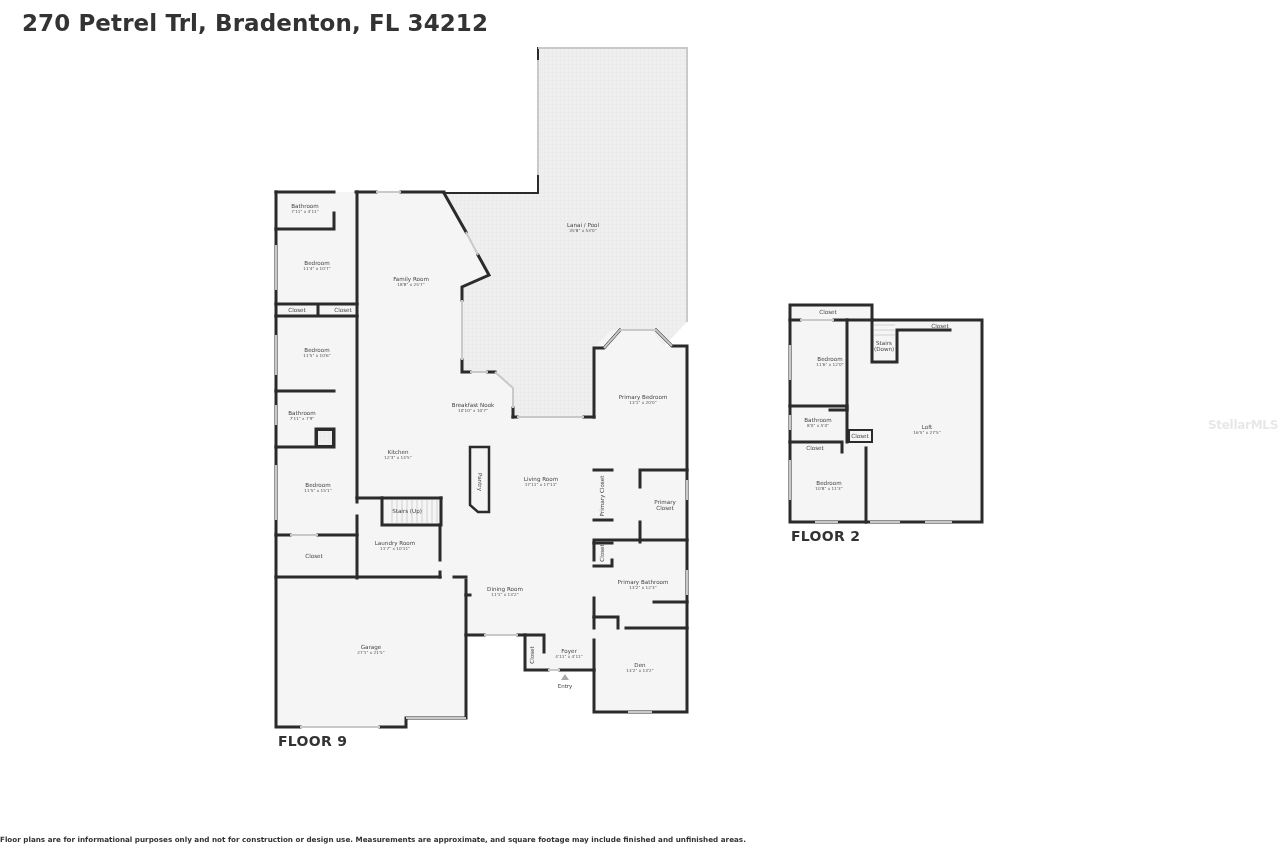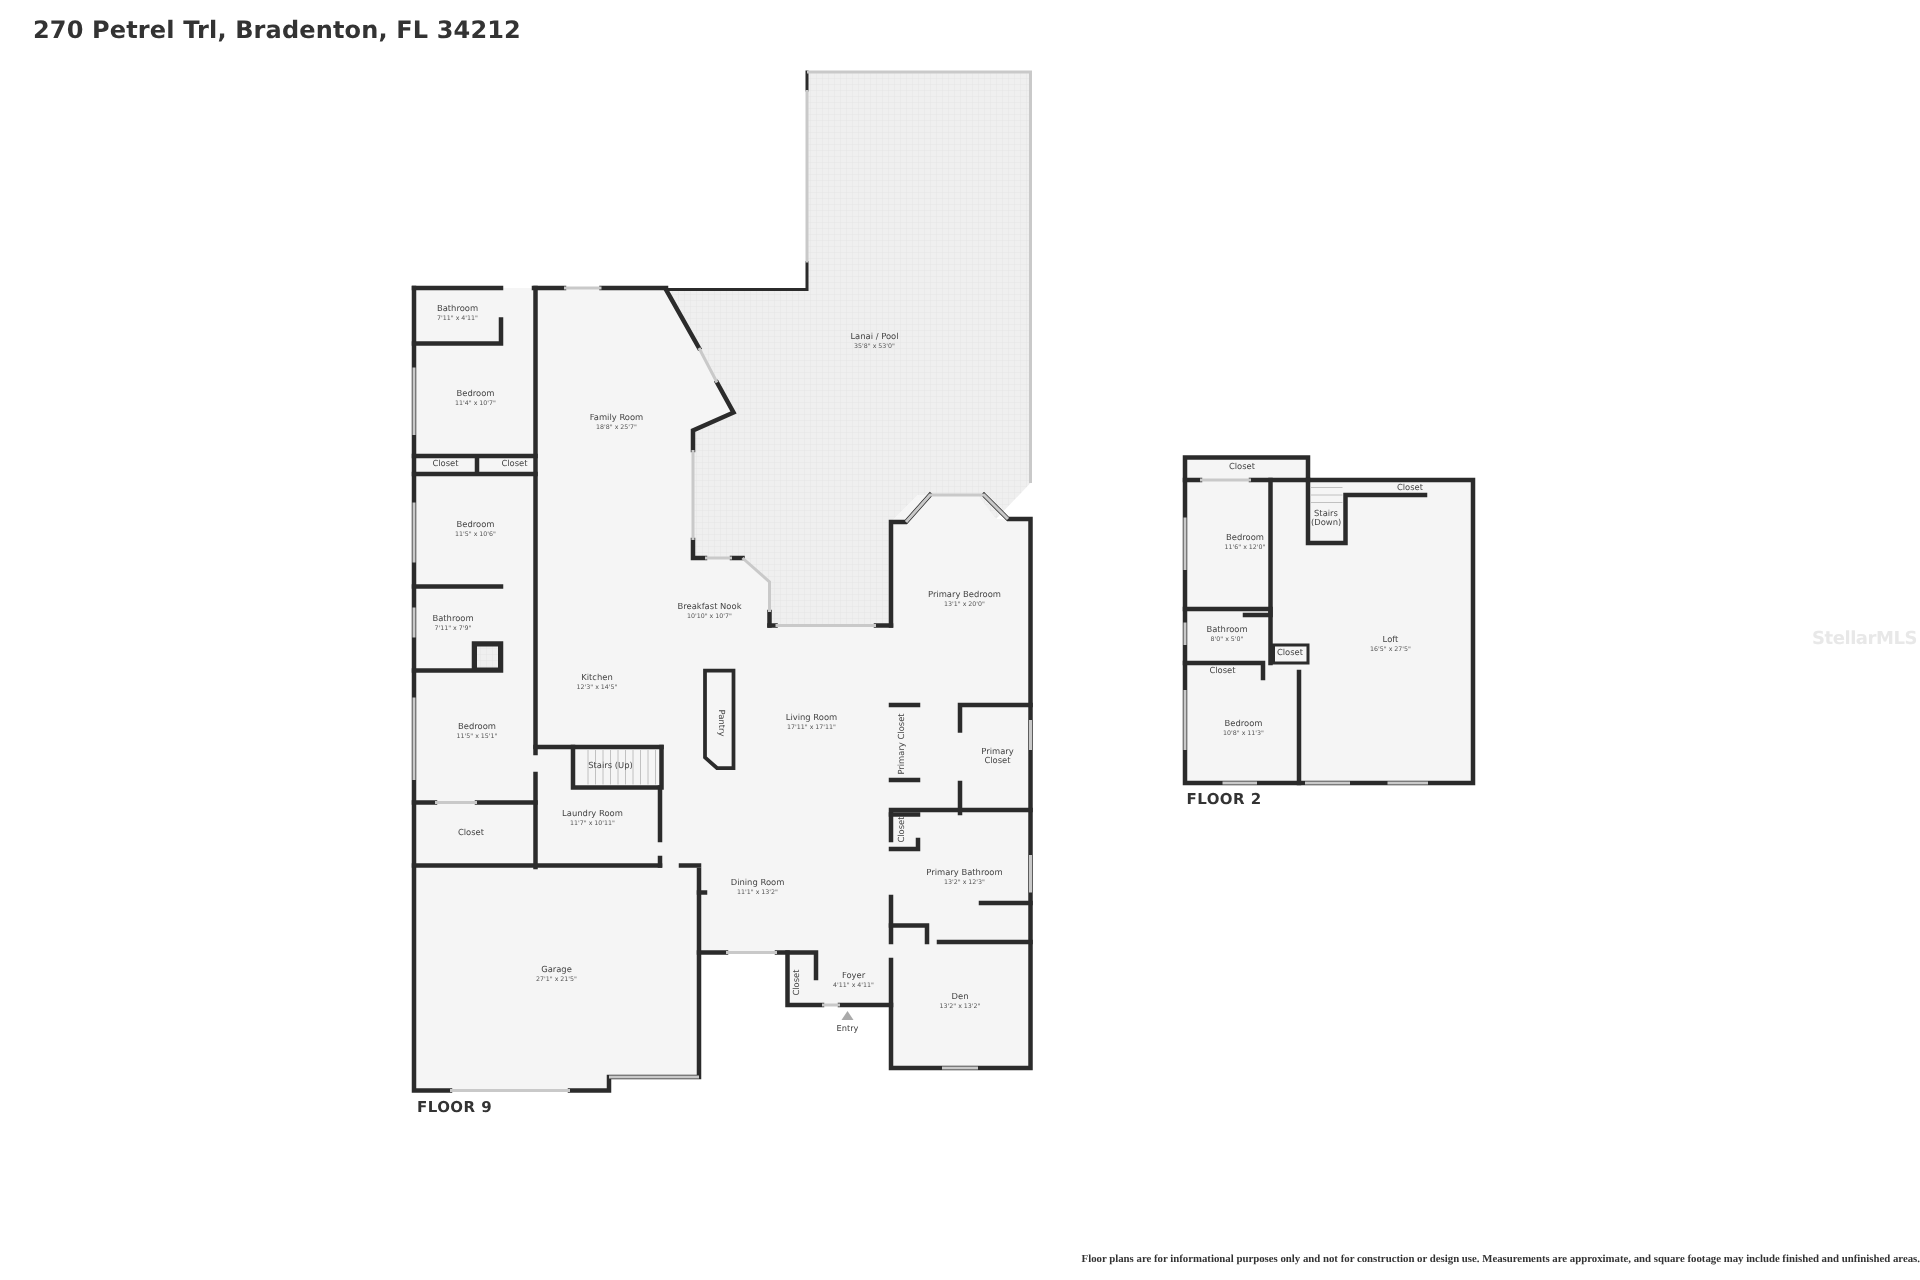--- a/index.html
+++ b/index.html
@@ -1,28 +1,28 @@
 <!DOCTYPE html>
 <html><head>
   <meta charset="utf-8">
   <style>
     html, body { margin: 0; padding: 0; background: #ffffff; }
     body { width: 1280px; height: 853px; position: relative; overflow: hidden; font-family: "DejaVu Sans", sans-serif; color: #333; }
-    .page-title { position: absolute; left: 22px; top: 10px; font-size: 16px; font-weight: bold; color: #333333; letter-spacing: 0.1px; white-space: nowrap; }
+    .page-title { position: absolute; left: 22px; top: 10px; font-size: 23px; font-weight: bold; color: #333333; letter-spacing: 0.1px; white-space: nowrap; }
     .plan-svg { position: absolute; left: 0; top: 0; }
     .room { position: absolute; transform: translate(-50%, -50%); text-align: center; white-space: nowrap; line-height: 1.1; }
     .room .name { font-size: 5.6px; color: #444; display: block; }
     .room .dim { font-size: 4.2px; color: #555; display: block; margin-top: 1px; }
     .room.vertical { transform: translate(-50%, -50%) rotate(-90deg); }
     .room.vertical-cw { transform: translate(-50%, -50%) rotate(90deg); }
-    .floor-label { position: absolute; font-size: 10px; font-weight: bold; color: #333; letter-spacing: 0.3px; }
+    .floor-label { position: absolute; font-size: 14px; font-weight: bold; color: #333; letter-spacing: 0.3px; }
     .entry-label { position: absolute; font-size: 5.5px; color: #444; transform: translateX(-50%); }
     .entry-arrow { position: absolute; width: 0; height: 0; border-left: 4px solid transparent; border-right: 4px solid transparent; border-bottom: 6px solid #aaa; transform: translateX(-50%); }
     .watermark { position: absolute; left: 1208px; top: 418px; font-size: 12px; font-weight: bold; color: #e8e8e8; letter-spacing: -0.3px; }
-    .disclaimer { position: absolute; left: 0; width: 1280px; top: 835px; text-align: right; font-size: 7.2px; font-weight: bold; color: #333; font-family: Liberation Serif, serif; }
+    .disclaimer { position: absolute; left: 0; width: 1280px; top: 835px; text-align: left; font-size: 7.2px; font-weight: bold; color: #333; }
   </style>
 </head>
 <body>
 
 <div class="page-title">270 Petrel Trl, Bradenton, FL 34212</div>
 
 <svg class="plan-svg" width="1280" height="853" viewBox="0 0 1280 853" xmlns="http://www.w3.org/2000/svg">
   <defs>
     <pattern id="tile" width="4" height="4" patternUnits="userSpaceOnUse">
       <rect width="4" height="4" fill="#efefef"></rect>

